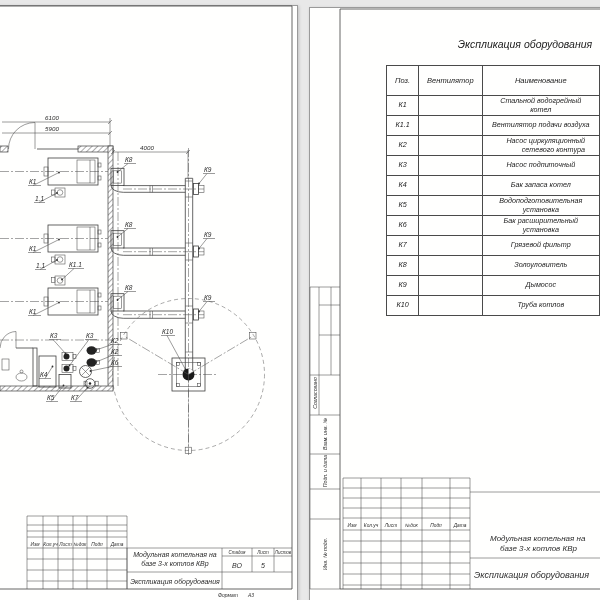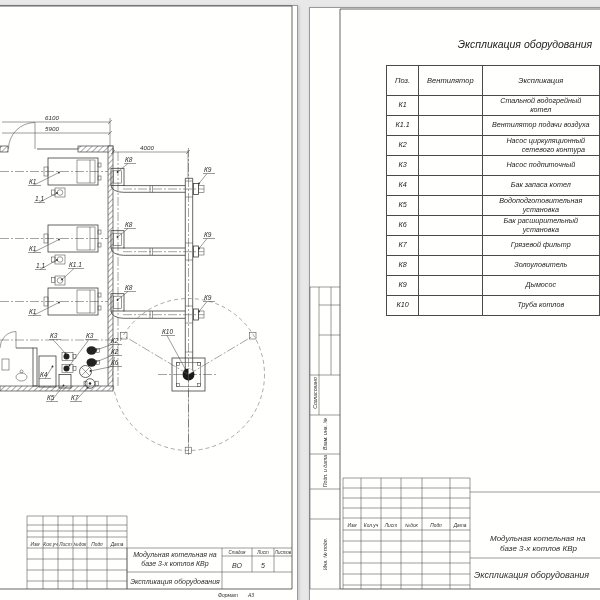--- a/index.html
+++ b/index.html
@@ -324,21 +324,21 @@
   <table class="eq-table">
     <colgroup>
         <col style="width:25px">
         <col style="width:61px">
         <col style="width:136px">
       </colgroup>
     <tbody>
         <tr>
       <th>Поз.</th>
       <th>Вентилятор</th>
-      <th>Экспликация</th>
+      <th>Наименование</th>
     </tr>
     <tr>
       <td>К1</td>
       <td></td>
       <td>Стальной водогрейный котел</td>
         </tr>
     <tr>
       <td>К1.1</td>
       <td></td>
       <td>Вентилятор подачи воздуха</td>

